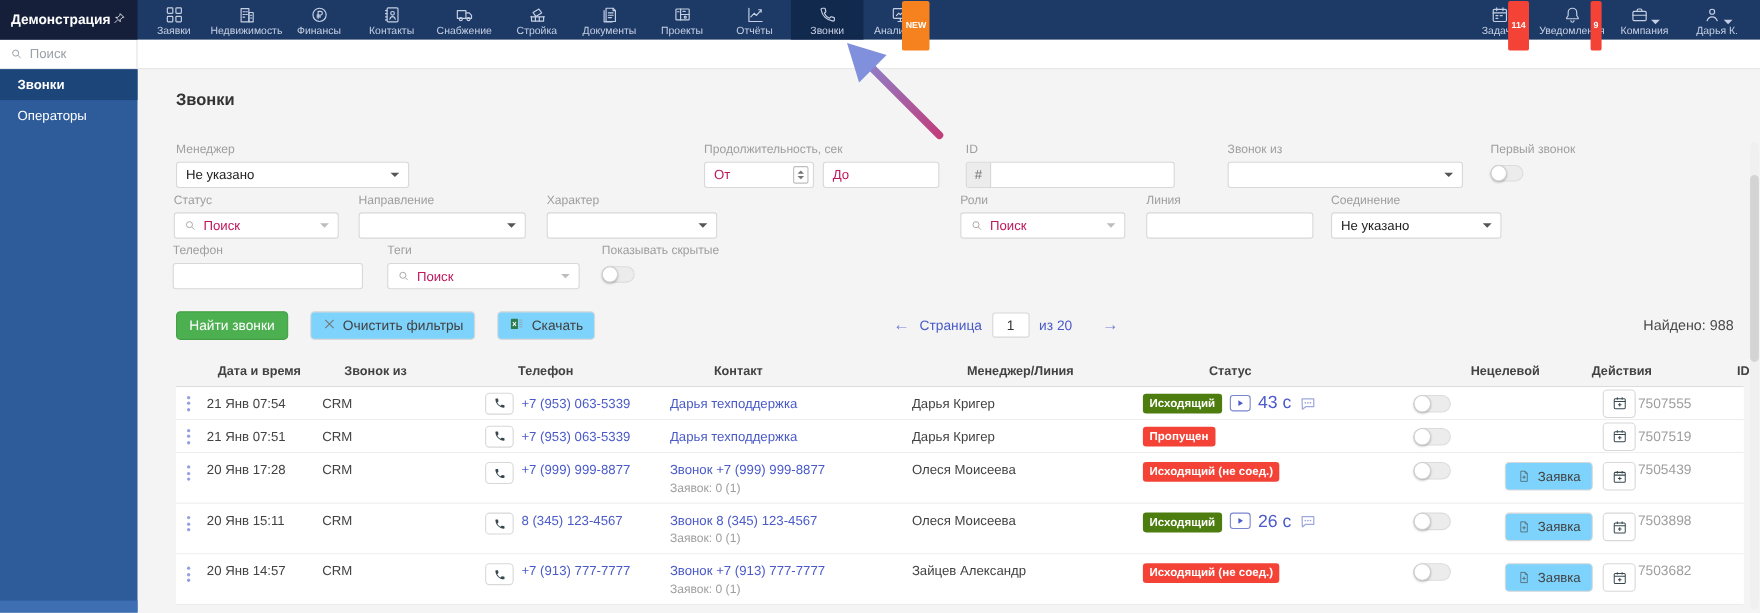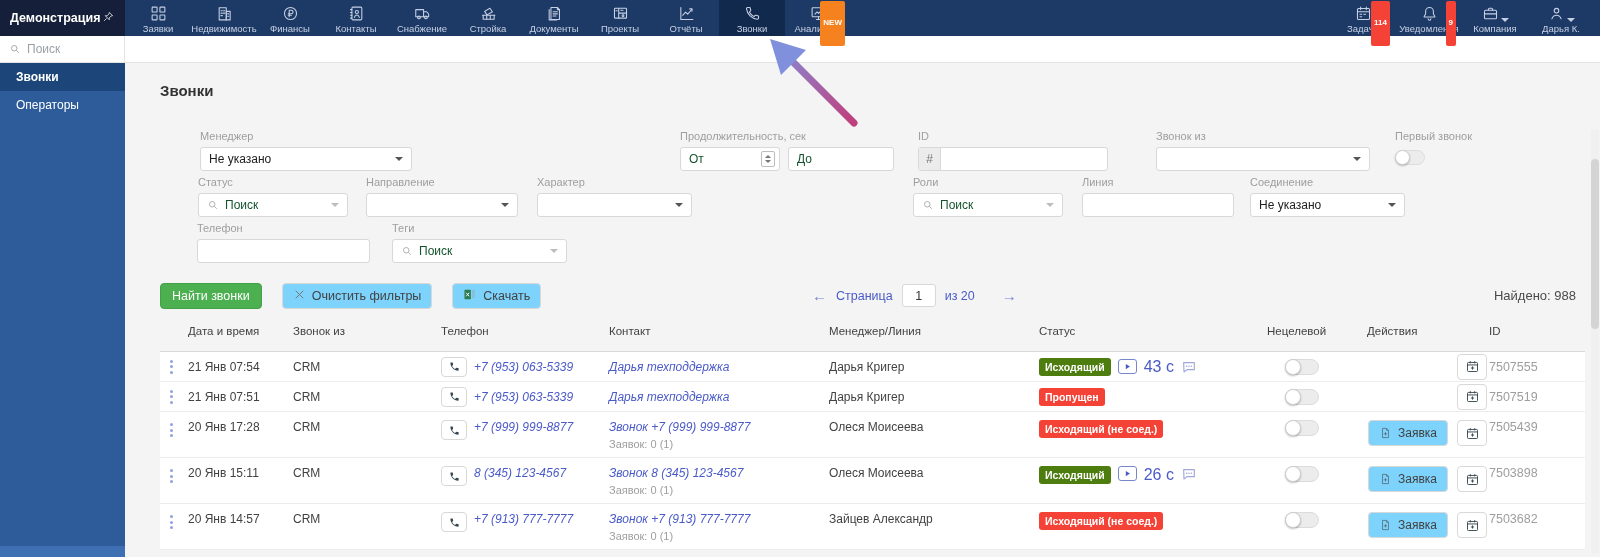--- a/index.html
+++ b/index.html
@@ -28,25 +28,25 @@
   .sidebar { position:absolute; top:63px; left:0; bottom:0; width:125px; background:#2e5c9b; z-index:5; }
   .side-item { height:28px; line-height:28px; padding:0 16px; color:#fff; font-size:12px; cursor:pointer; }
   .side-item.active { background:#1c4679; font-weight:bold; }
   .sidebar-bottom { position:absolute; bottom:0; left:0; width:125px; height:11px; background:#3f6fb3; }
 
   
   .main { position:absolute; left:125px; top:63px; right:0; bottom:0; background:#f4f4f4; overflow:hidden; }
   .page-title { position:absolute; left:35px; top:19px; font-size:15px; font-weight:bold; color:#333; }
 
   
-  .filters { position:absolute; left:0; top:67px; right:0; height:145px;margin-left:40px; }
+  .filters { position:absolute; left:0; top:67px; right:0; height:145px; }
   .field { position:absolute; }
   .field > label { display:block; font-size:11px; color:#9e9e9e; margin-bottom:5px; white-space:nowrap; }
   .ctrl { height:24px; background:#fff; border:1px solid #d8d8d8; border-radius:3px; display:flex; align-items:center; font-size:12px; color:#212121; padding:0 8px; width:100%; }
-  .ctrl .ph { color:#14532d; }
+  .ctrl .ph { color:#be185d; }
   .caret { width:0; height:0; border-left:4px solid transparent; border-right:4px solid transparent; border-top:4.5px solid #555; margin-left:auto; flex:none; }
   .caret.light { border-top-color:#bdbdbd; }
   .ctrl svg.mag { width:12px; height:12px; stroke:#a8a8a8; fill:none; stroke-width:1.8; margin-right:6px; flex:none; }
   input.ctrl { outline:none; }
   .row-flex { display:flex; }
   .stepper { margin-left:auto; width:14px; height:16px; border:1px solid #bdbdbd; border-radius:2px; display:flex; flex-direction:column; align-items:center; justify-content:center; gap:2px; flex:none; }
   .stepper i { width:0; height:0; border-left:3px solid transparent; border-right:3px solid transparent; }
   .stepper i.up { border-bottom:3.5px solid #757575; }
   .stepper i.dn { border-top:3.5px solid #757575; }
   .id-ctrl { padding:0; overflow:hidden; }
@@ -65,42 +65,42 @@
   .btn-white svg { flex:none; }
   .x-ic svg { width:13px; height:13px; stroke:#757575; stroke-width:1.8; fill:none; }
   .xl-ic svg { width:14px; height:15px; }
   .pagination { position:absolute; left:652px; top:1px; display:flex; align-items:center; gap:9px; color:#4a5ac8; font-size:12.5px; }
   .pag-arrow { font-size:15px; color:#7280d2; cursor:pointer; line-height:1; }
   .page-input { width:34px; height:23px; border:1px solid #d8d8d8; border-radius:3px; text-align:center; font-size:12.5px; color:#333; background:#fff; outline:none; font-family:inherit; }
   .found { position:absolute; right:16px; top:5px; font-size:13px; color:#4a4a4a; }
 
   
   .table { position:absolute; left:35px; right:15px; top:262px; bottom:0; }
-  .thead { display:flex; height:26px; align-items:flex-start; font-size:11.5px; font-weight:normal; color:#424242; }
+  .thead { display:flex; height:26px; align-items:center; font-size:11.5px; font-weight:bold; color:#424242;gap:10px; }
   .tbody { background:#fff; border-top:1px solid #d9d9d9; }
   .trow { display:flex; background:#fff; border-bottom:1px solid #ececec; align-items:center; height:30px; }
   .trow.tall { height:46px; align-items:flex-start; padding-top:8px; }
   .cell { flex:none; padding-right:6px; font-size:12px; color:#424242; display:flex; align-items:center; }
   .trow.tall .cell { align-items:flex-start; }
   .c-kebab { width:28px; justify-content:center; }
   .c-dt { width:105px; }
   .c-src { width:148px; }
   .c-phone { width:168px; gap:7px; }
   .c-contact { width:220px; display:block; }
   .c-mgr { width:210px; }
   .c-status { width:228px; gap:7px; }
   .c-toggle { width:100px; padding-left:18px; }
   .c-actions { width:122px; justify-content:flex-end; gap:9px; padding-right:2px; }
   .c-id { width:70px; color:#9e9e9e; font-size:12.5px; }
   .h-cell { flex:none; }
   .kebab { display:inline-flex; flex-direction:column; gap:2.5px; cursor:pointer; padding:3px; }
   .kebab i { width:3px; height:3px; border-radius:50%; background:#93a0e0; }
   .phone-btn { width:26px; height:20px; border:1px solid #d8d8d8; border-radius:4px; display:inline-flex; align-items:center; justify-content:center; cursor:pointer; flex:none; background:#fff; }
   .phone-btn svg { width:11px; height:11px; fill:#37474f; }
-  .link { color:#4a5ac8; text-decoration:none; cursor:pointer;font-style:italic; }
+  .link { color:#4a5ac8; text-decoration:none; cursor:pointer; }
   .sub { font-size:11px; color:#9e9e9e; margin-top:4px; }
   .badge { color:#fff; font-size:10.5px; font-weight:bold; padding:3px 6px; border-radius:3px; white-space:nowrap; }
   .badge.success { background:#4d7c0f; }
   .badge.danger { background:#f44336; }
   .play-btn { width:19px; height:15px; border:1px solid #7986cb; border-radius:3px; display:inline-flex; align-items:center; justify-content:center; cursor:pointer; flex:none; }
   .play-btn svg { width:9px; height:9px; fill:#4a5ac8; }
   .dur { color:#4a5ac8; font-size:16px; white-space:nowrap; }
   .chat-ic { display:inline-flex; cursor:pointer; }
   .chat-ic svg { width:16px; height:16px; stroke:#9fa8da; fill:none; stroke-width:1.7; }
   .btn-request { height:26px; font-size:12px; }
@@ -399,20 +399,24 @@
     <div class="field" style="left:227px;top:92px;width:175px">
       <label>Теги</label>
       <div class="ctrl">
         <svg class="mag" viewBox="0 0 24 24">
             <circle cx="10.5" cy="10.5" r="5.5"></circle>
             <path d="M14.8 14.8L19.5 19.5"></path>
           </svg>
         <span class="ph">Поиск</span>
         <span class="caret light"></span>
       </div>
+    </div>
+    <div class="field" style="left:422px;top:92px">
+      <label>Показывать скрытые</label>
+      <span class="toggle" style="margin-top:3px"><i></i></span>
     </div>
   </div>
 
   <div class="actions-row">
     <div class="btns">
       <button class="btn btn-green">Найти звонки</button>
       <button class="btn btn-white">
         <span class="x-ic"><svg viewBox="0 0 24 24">
               <path d="M5 5l14 14M19 5L5 19"></path>
             </svg></span>

